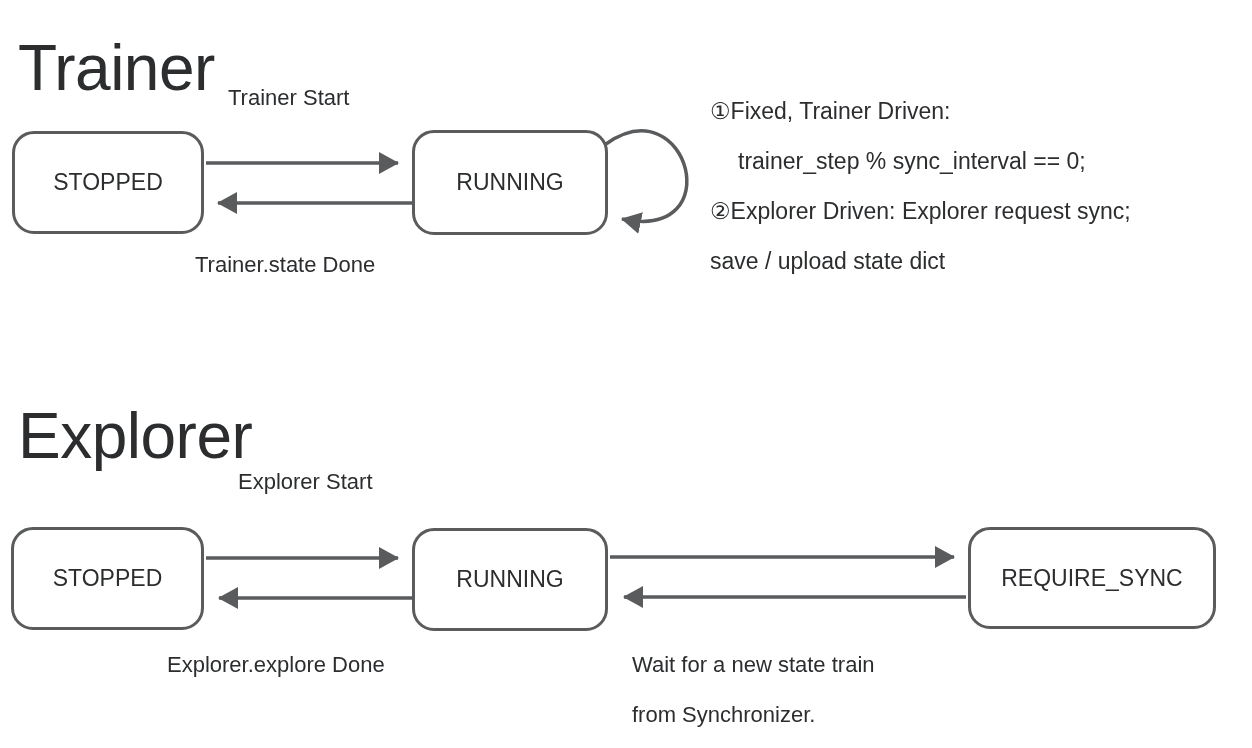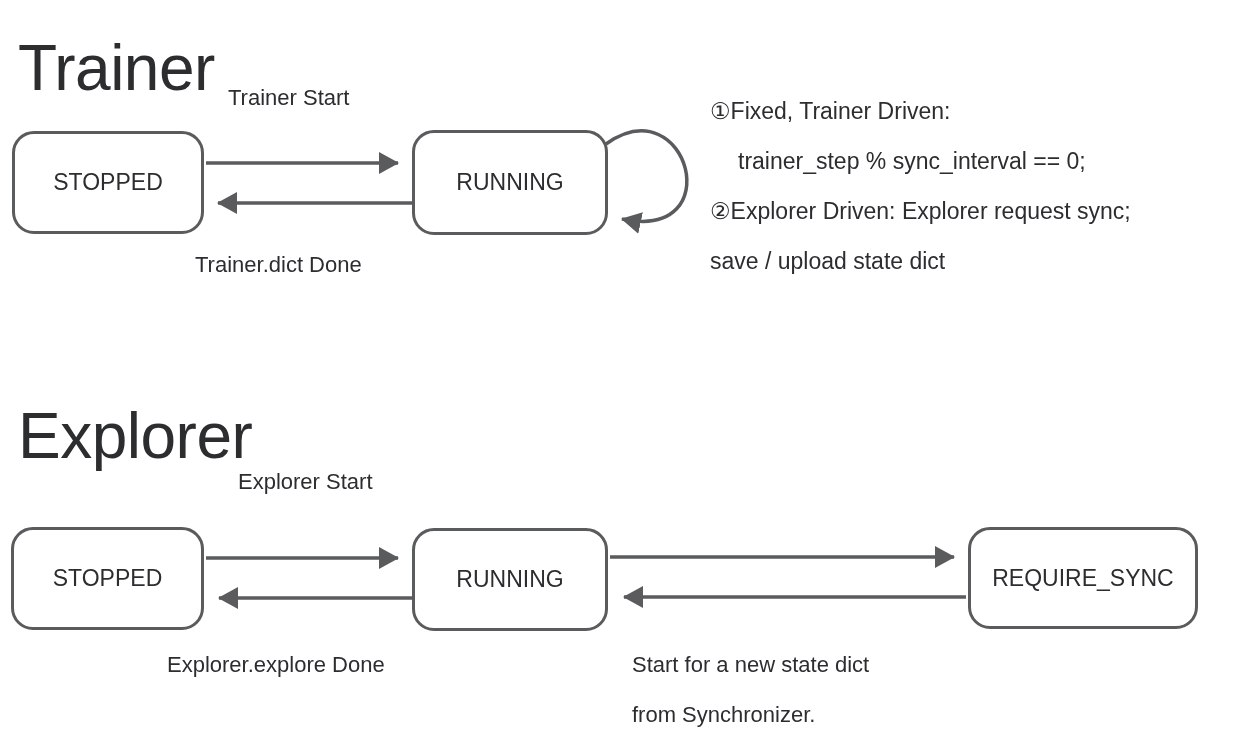--- a/index.html
+++ b/index.html
@@ -104,45 +104,45 @@
   <div class="state-box" style="left:12px; top:131px; width:192px; height:103px;">
     <span class="state-label">STOPPED</span>
   </div>
 
   <div class="state-box" style="left:412px; top:130px; width:196px; height:105px;">
     <span class="state-label">RUNNING</span>
   </div>
 
   <div class="edge-label" style="left:228px; top:87px;">Trainer Start</div>
 
-  <div class="edge-label" style="left:195px; top:254px;">Trainer.dict Done</div>
+  <div class="edge-label" style="left:195px; top:254px;">Trainer.state Done</div>
 
   <div class="annotation">
     <div class="ann-line">①Fixed, Trainer Driven:</div>
     <div class="ann-line indent">trainer_step % sync_interval == 0;</div>
     <div class="ann-line">②Explorer Driven: Explorer request sync;</div>
     <div class="ann-line">save / upload state dict</div>
   </div>
 
   <div class="section-title" style="left:18px; top:404px;">Explorer</div>
 
   <div class="state-box" style="left:11px; top:527px; width:193px; height:103px;">
     <span class="state-label">STOPPED</span>
   </div>
 
   <div class="state-box" style="left:412px; top:528px; width:196px; height:103px;">
     <span class="state-label">RUNNING</span>
   </div>
 
-  <div class="state-box" style="left:968px; top:527px; width:230px; height:102px;">
+  <div class="state-box" style="left:968px; top:527px; width:248px; height:102px;">
     <span class="state-label">REQUIRE_SYNC</span>
   </div>
 
   <div class="edge-label" style="left:218px; top:471px;margin-left:20px;">Explorer Start</div>
 
 
   <div class="edge-label" style="left:167px; top:654px;">Explorer.explore Done</div>
 
-  <div class="edge-label" style="left:632px; top:654px;">Start for a new state dict</div>
+  <div class="edge-label" style="left:632px; top:654px;">Wait for a new state train</div>
 
   <div class="edge-label" style="left:632px; top:704px;">from Synchronizer.</div>
 
 </div>
 
 </body></html>

